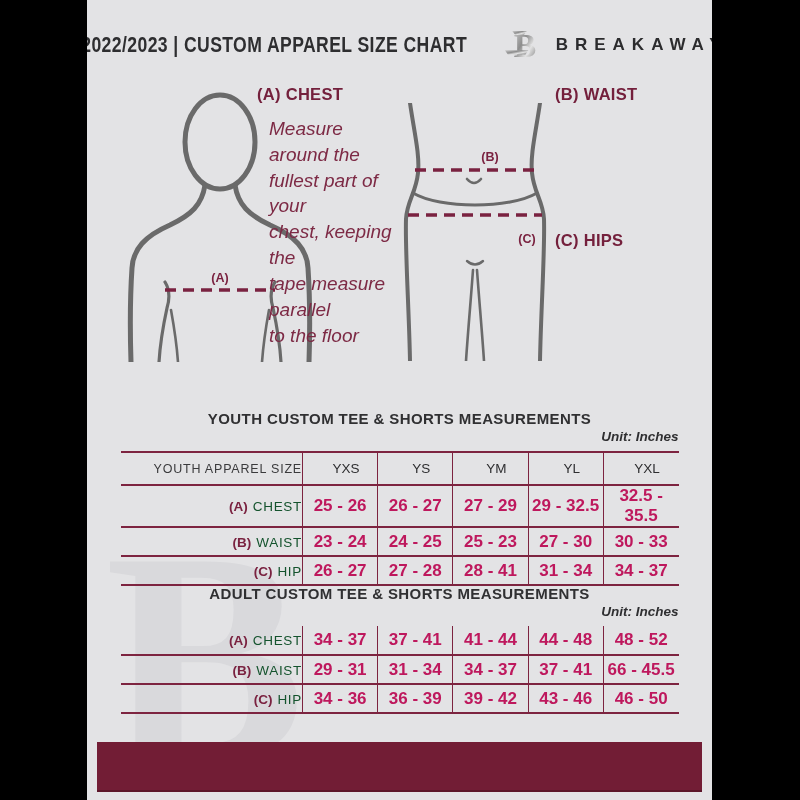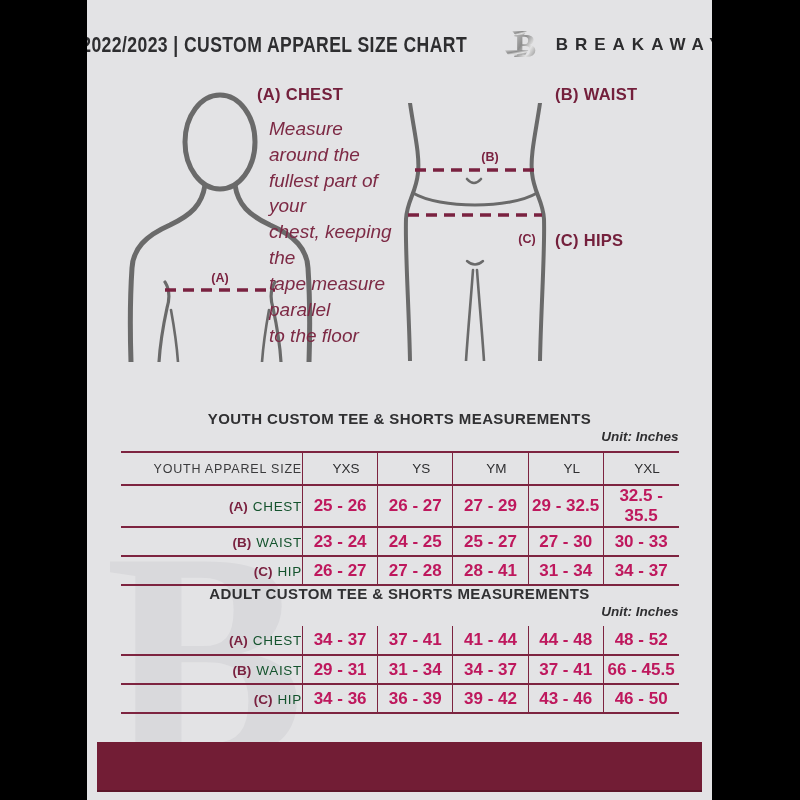--- a/index.html
+++ b/index.html
@@ -168,21 +168,21 @@
         <td class="val">27 - 29</td>
         <td class="val">29 - 32.5</td>
         <td class="val">32.5 - 35.5</td>
       </tr>
       <tr class="data-row">
         <td class="lbl">
           <span class="row-pfx">(B)</span><span class="row-lab">WAIST</span>
         </td>
         <td class="val">23 - 24</td>
         <td class="val">24 - 25</td>
-        <td class="val">25 - 27</td>
+        <td class="val">25 - 23</td>
         <td class="val">27 - 30</td>
         <td class="val">30 - 33</td>
       </tr>
       <tr class="data-row">
         <td class="lbl">
           <span class="row-pfx">(C)</span><span class="row-lab">HIP</span>
         </td>
         <td class="val">26 - 27</td>
         <td class="val">27 - 28</td>
         <td class="val">28 - 41</td>

